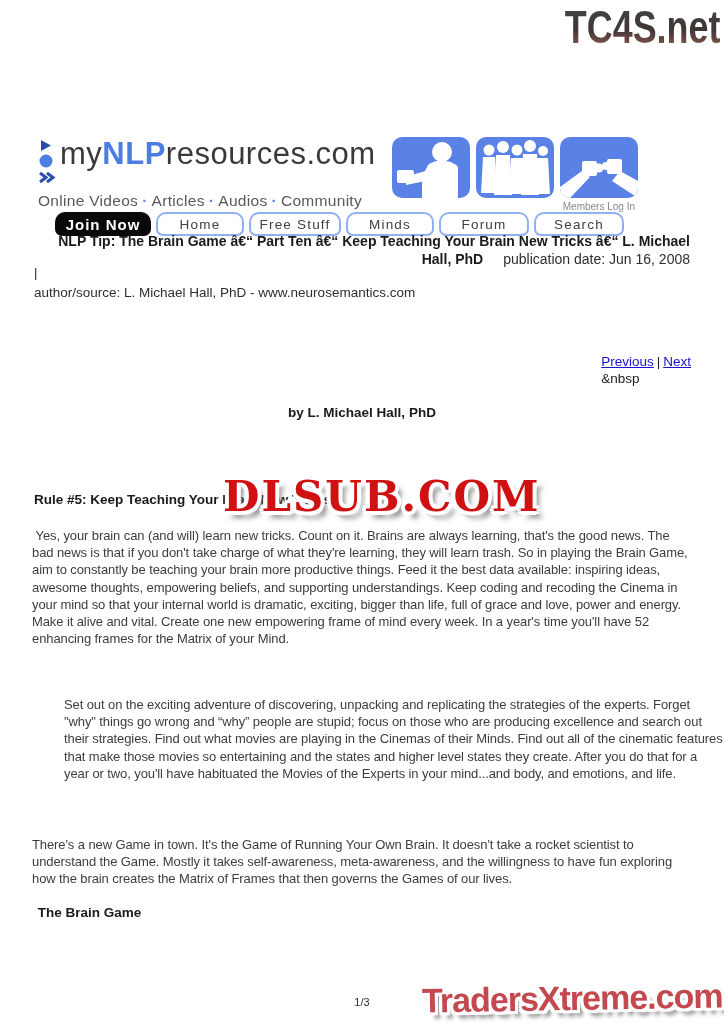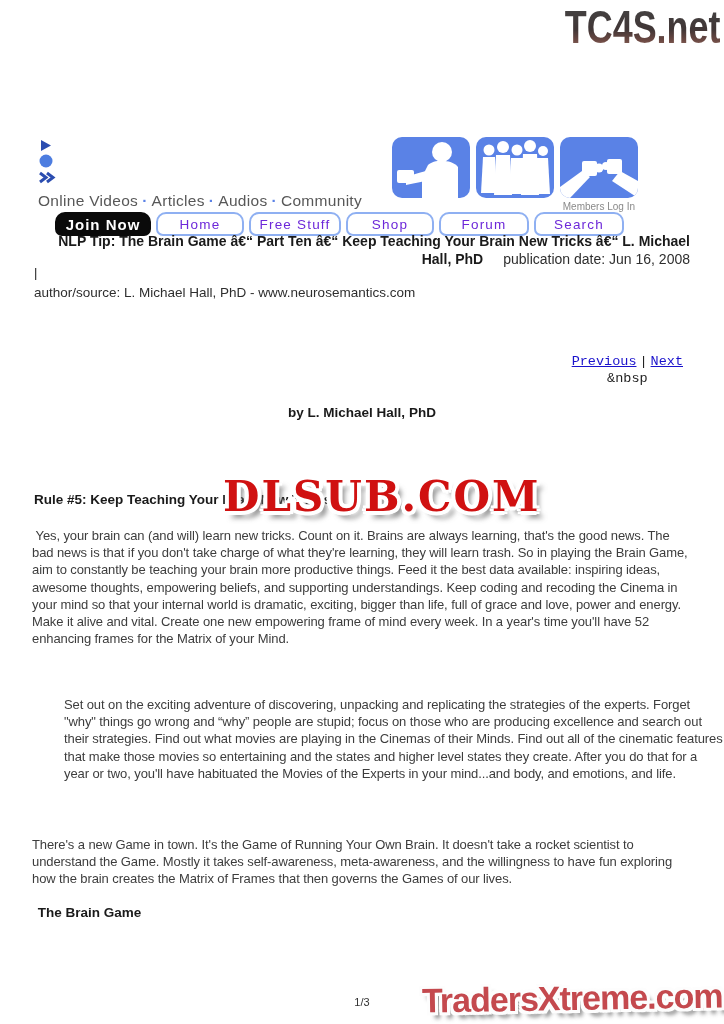--- a/index.html
+++ b/index.html
@@ -51,38 +51,38 @@
   .tagline .sep { color:#5b82e6; font-weight:bold; padding:0 4px; }
   .tiles { display:flex; gap:6px; }
   .tile { width:78px; height:61px; border-radius:10px; background:#5a82e6; overflow:hidden; }
   .members-login { position:absolute; top:201px; right:89px; font-size:10px; color:#8a8a8a; }
 
   
   .nav { position:absolute; left:55px; top:212px; display:flex; gap:5px; z-index:2; }
   .tab {
     height:24px; display:flex; align-items:center; justify-content:center;
     border:2px solid #8fb0f2; border-radius:10px 10px 7px 7px; background:#ffffff;
-    font-size:13.5px; letter-spacing:1.2px; color:#6d28d9; cursor:pointer;
+    font-size:13.5px; letter-spacing:1.2px; color:#404040; cursor:pointer;
   }
   .tab.active { background:#0a0a0a; border-color:#0a0a0a; color:#ffffff; font-weight:bold; font-size:15px; letter-spacing:1px; }
   .tab:nth-child(1){width:96px;} .tab:nth-child(2){width:88px;}
   .tab:nth-child(3){width:92px;} .tab:nth-child(4){width:88px;}
   .tab:nth-child(5){width:90px;} .tab:nth-child(6){width:90px;}
 
   
   .title-block {
     position:absolute; left:32px; top:233px; width:658px; z-index:3;
     text-align:right; font-size:14px; line-height:17.5px; color:#1a1a1a;
   }
   .title-block .title { font-weight:bold; }
   .title-block .pub { font-weight:normal; color:#2e2e2e; margin-left:20px; }
   .pipe { position:absolute; left:34px; top:265px; font-size:13px; color:#222; }
   .author-line { position:absolute; left:34px; top:285px; font-size:13.5px; color:#2e2e2e; }
 
-  .pagination { position:absolute; right:41px; top:353px; text-align:center; font-size:13.5px; color:#222; line-height:17px;font-family:Liberation Mono, monospace; }
+  .pagination { position:absolute; right:33px; top:353px; text-align:left; font-size:13.5px; color:#222; line-height:17px; }
   .pagination a { color:#1a12cc; text-decoration:underline; cursor:pointer; }
   .pagination .sep { padding:0 3px; }
 
   .byline { position:absolute; left:0; top:405px; width:724px; text-align:center; font-weight:bold; font-size:13.5px; color:#1a1a1a; }
 
   .rule-heading { position:absolute; left:34px; top:492px; font-weight:bold; font-size:13.5px; color:#1a1a1a; z-index:1; }
 
   .para { position:absolute; left:32px; width:661px; font-size:13px; line-height:17.2px; letter-spacing:-0.1px; color:#3d3d3d; }
   .para1 { top:527px; } .para2 { top:696px;margin-left:32px; } .para3 { top:836px; }
   .section-heading { position:absolute; left:34px; top:905px; font-weight:bold; font-size:13.5px; color:#1a1a1a; }
@@ -97,20 +97,21 @@
 <div class="logo-row">
   <div>
     <div class="brand">
       <span class="brand-icon">
         <svg width="18" height="46" viewBox="0 0 18 46">
           <path d="M3,1 L13,6.5 L3,12 Z" fill="#2b4db0"></path>
           <circle cx="8" cy="22" r="6.5" fill="#4d7de0"></circle>
           <path d="M2,34 l6,4.5 -6,4.5 M9,34 l6,4.5 -6,4.5" fill="none" stroke="#2b4db0" stroke-width="3"></path>
         </svg>
       </span>
+      <span class="brand-text"><span>my</span><span class="nlp">NLP</span><span>resources.com</span></span>
     </div>
     <div class="tagline">
       <span>Online Videos</span><span class="sep">·</span><span>Articles</span><span class="sep">·</span><span>Audios</span><span class="sep">·</span><span>Community</span>
     </div>
   </div>
 
   <div class="tiles">
     <div class="tile">
       <svg width="78" height="61" viewBox="0 0 78 61">
         <circle cx="50" cy="15" r="10" fill="#fff"></circle>
@@ -148,21 +149,21 @@
       </svg>
     </div>
   </div>
 </div>
 <div class="members-login">Members Log In</div>
 
 <div class="nav">
   <div class="tab active">Join Now</div>
   <div class="tab">Home</div>
   <div class="tab">Free Stuff</div>
-  <div class="tab">Shop</div>
+  <div class="tab">Minds</div>
   <div class="tab">Forum</div>
   <div class="tab">Search</div>
 </div>
 
 <div class="title-block">
   <span class="title">NLP Tip: The Brain Game â€“ Part Ten â€“ Keep Teaching Your Brain New Tricks â€“ L. Michael Hall, PhD</span><span class="pub">publication date: Jun 16, 2008</span>
 </div>
 <div class="pipe">|</div>
 <div class="author-line">author/source: L. Michael Hall, PhD - www.neurosemantics.com</div>
 

